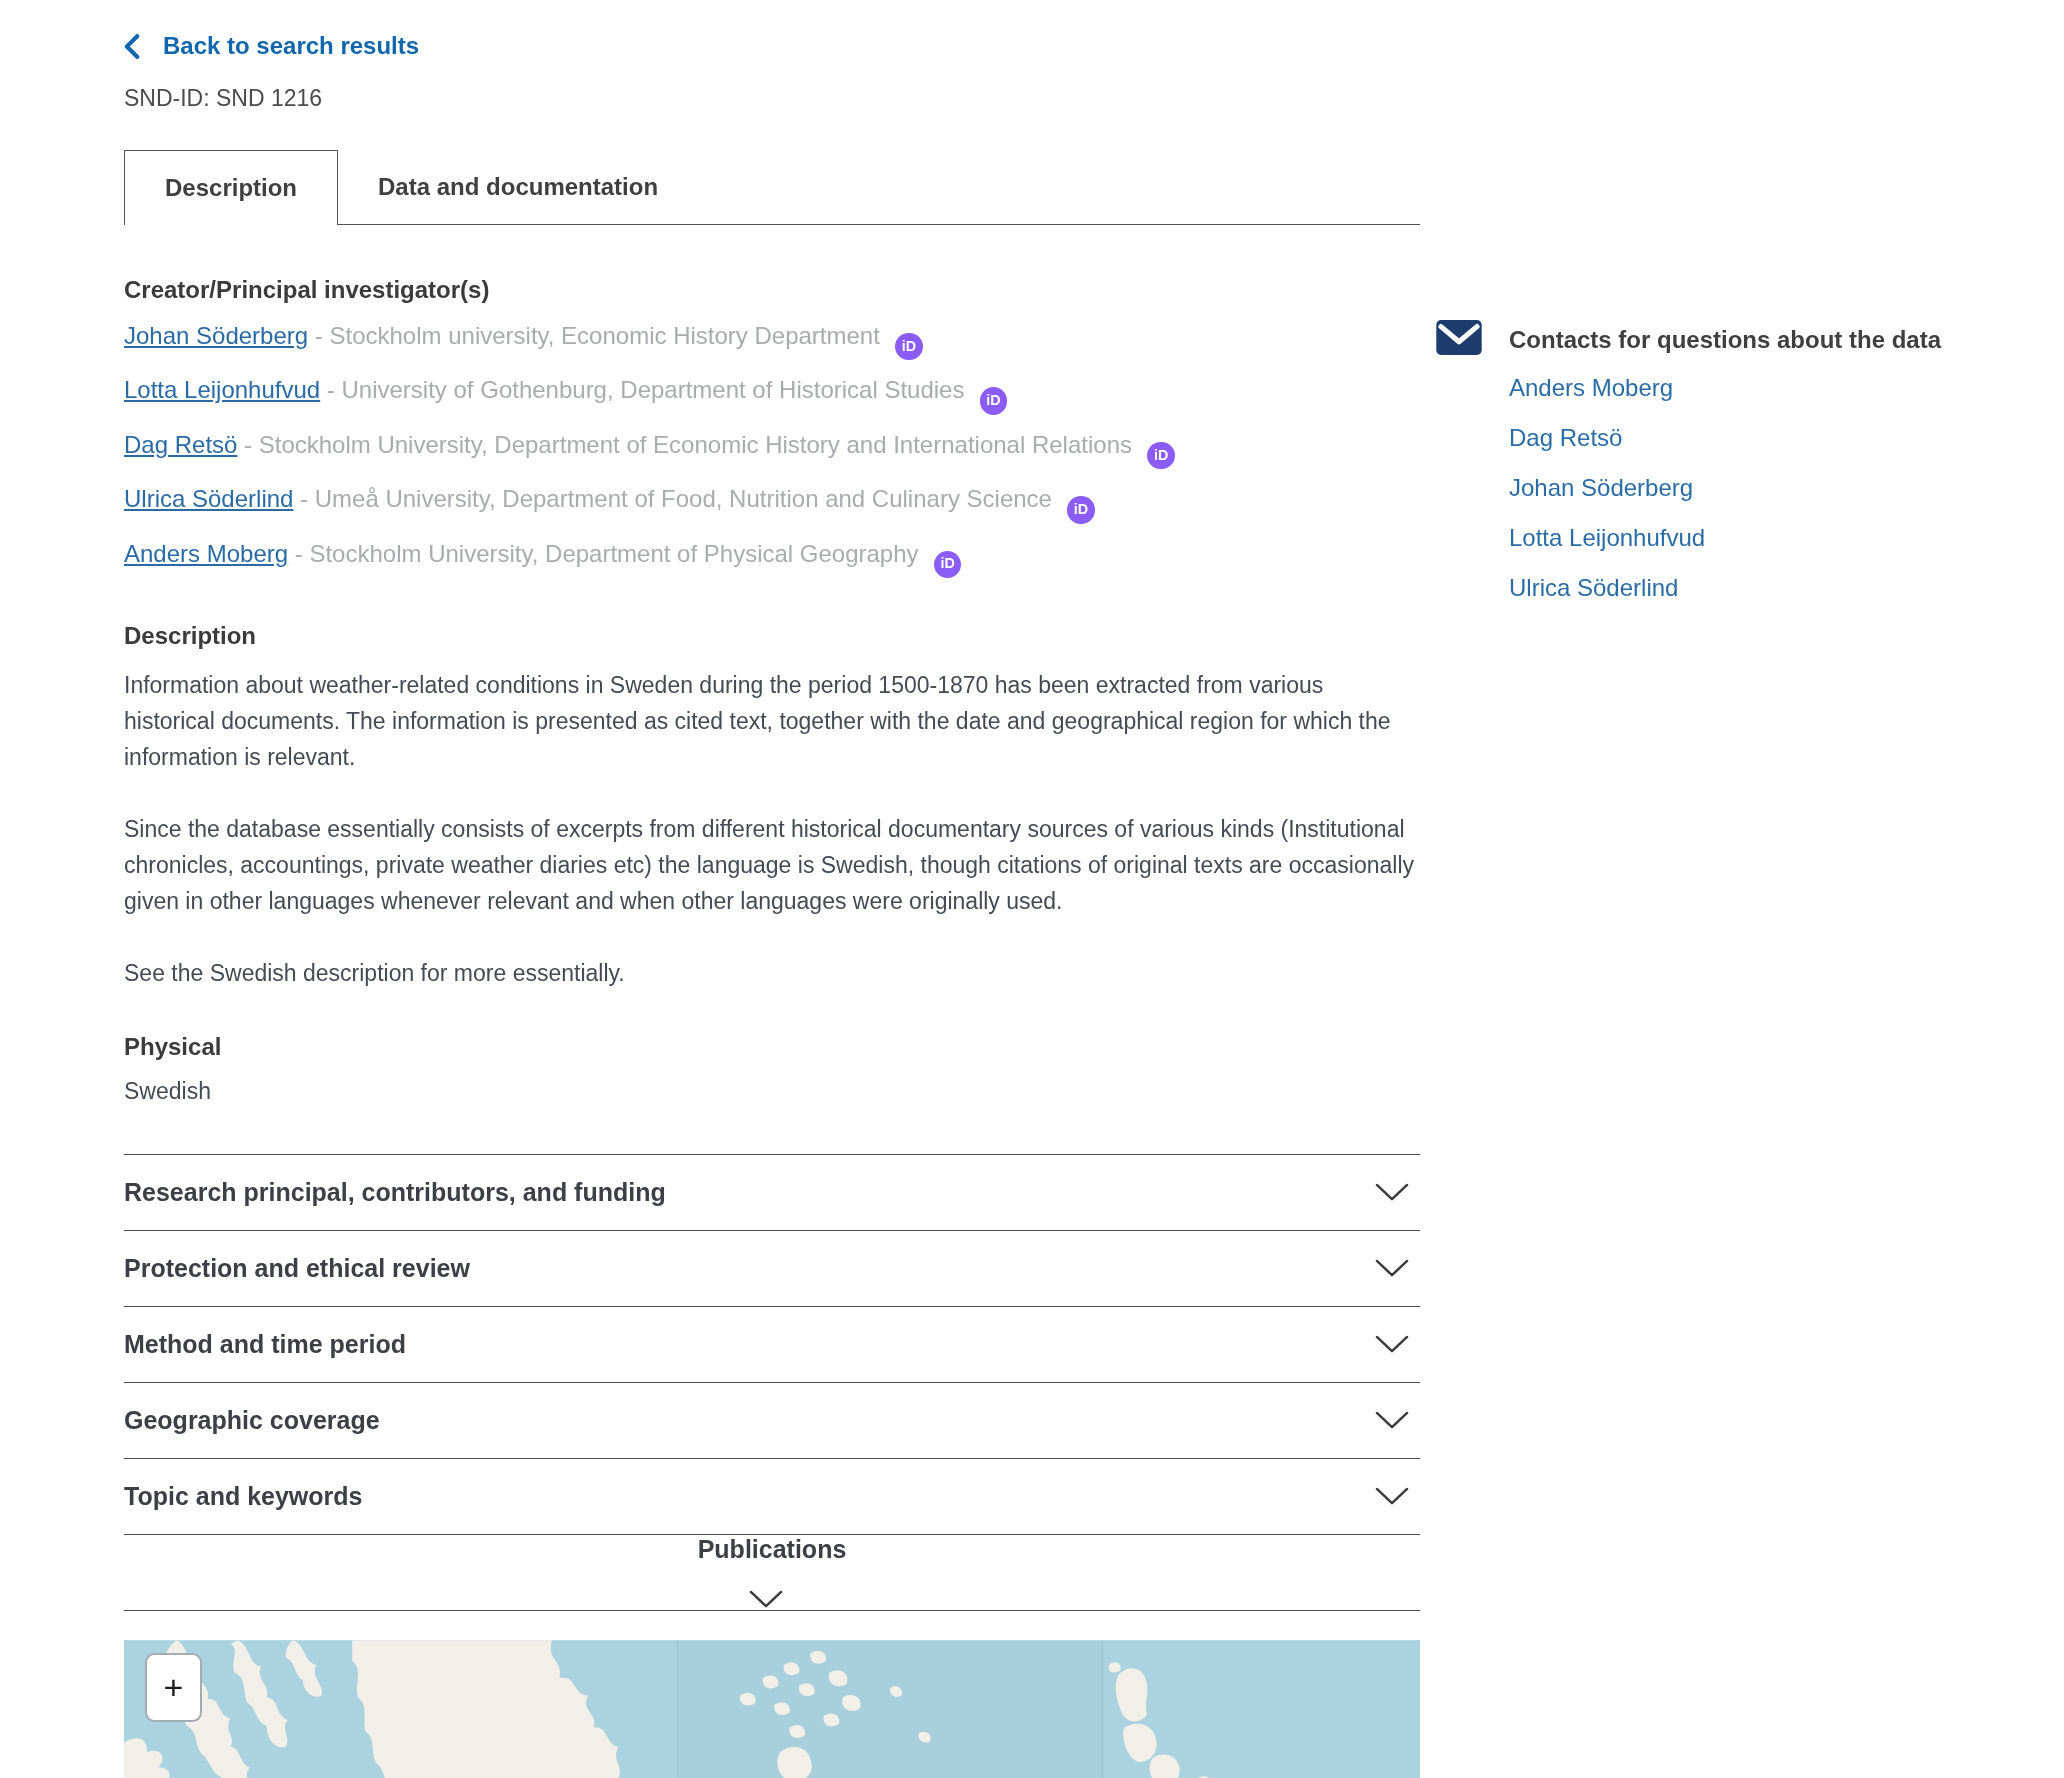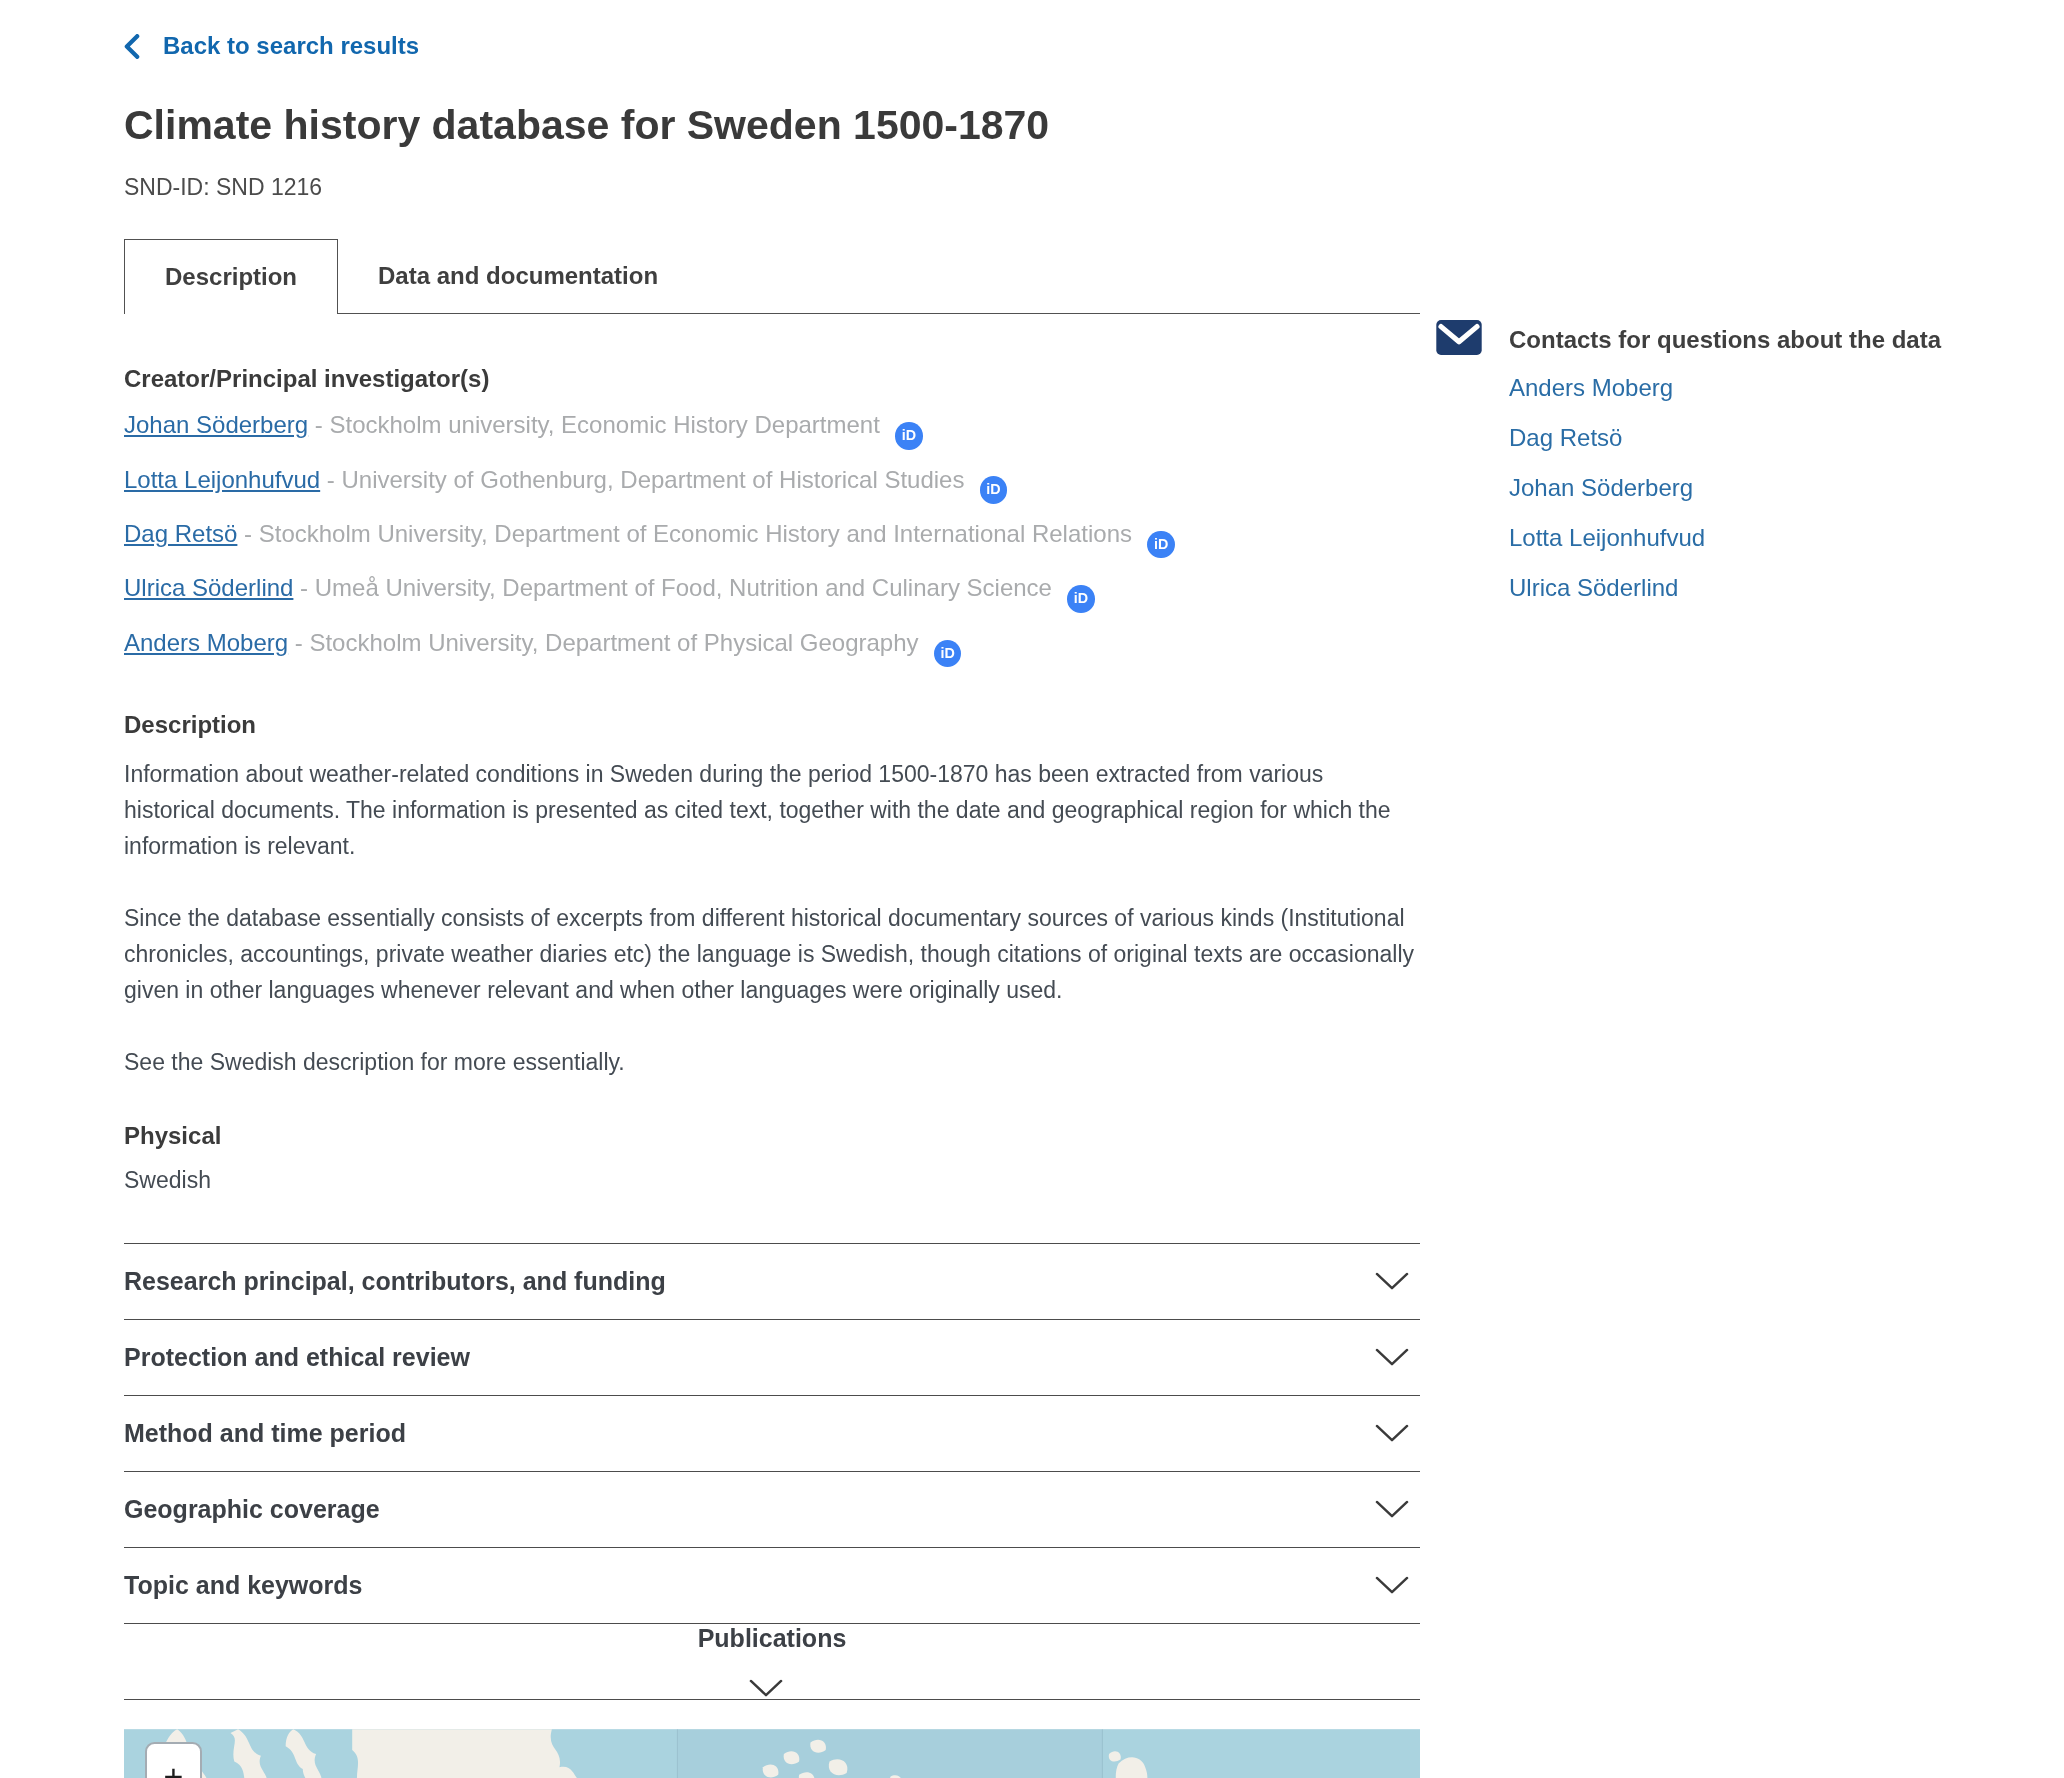--- a/index.html
+++ b/index.html
@@ -25,21 +25,21 @@
   .tab.active{border:1.9px solid #515151;border-bottom:none;}
   .tab.inactive{border-bottom:1.9px solid #515151;}
   .tab-fill{flex:1;border-bottom:1.9px solid #515151;}
 
   
   .creators{margin-top:51px;}
   .sec-heading{font-size:24px;font-weight:700;color:#3b3b3b;margin:0 0 17px 0;}
   .creator-row{font-size:24px;margin:0 0 15px 0;line-height:1.25;}
   .creator-row a{color:#2a6ba6;text-decoration:underline;cursor:pointer;}
   .affiliation{color:#a9abad;}
-  .orcid-badge{display:inline-flex;width:27.6px;height:27.6px;border-radius:50%;background:#3b82f6;
+  .orcid-badge{display:inline-flex;width:27.6px;height:27.6px;border-radius:50%;background:#8b5cf6;
     color:#fff;font-size:14.3px;font-weight:700;align-items:center;justify-content:center;
     vertical-align:-6.7px;margin-left:8.6px;letter-spacing:0;cursor:pointer;}
 
   
   .description{margin-top:44px;}
   .description p{font-size:23px;line-height:36px;color:#444b53;margin:0 0 36px 0;}
   .language{margin-top:42px;}
   .language-value{font-size:23px;color:#444b53;}
 
   
@@ -72,21 +72,20 @@
 
 <div class="main-col">
 
   <a class="back-link">
     <svg width="16" height="25" viewBox="0 0 17 26">
       <polyline points="14,2 3,13 14,24" fill="none" stroke="#1167ae" stroke-width="4.5" stroke-linecap="round" stroke-linejoin="round"></polyline>
     </svg>
     <span>Back to search results</span>
   </a>
 
-  <h1 class="page-title">Climate history database for Sweden 1500-1870</h1>
   <div class="snd-id">SND-ID: SND 1216</div>
 
   <div class="tabs">
     <div class="tab active">Description</div>
     <div class="tab inactive">Data and documentation</div>
     <div class="tab-fill"></div>
   </div>
 
   <div class="creators">
     <div class="sec-heading">Creator/Principal investigator(s)</div>

